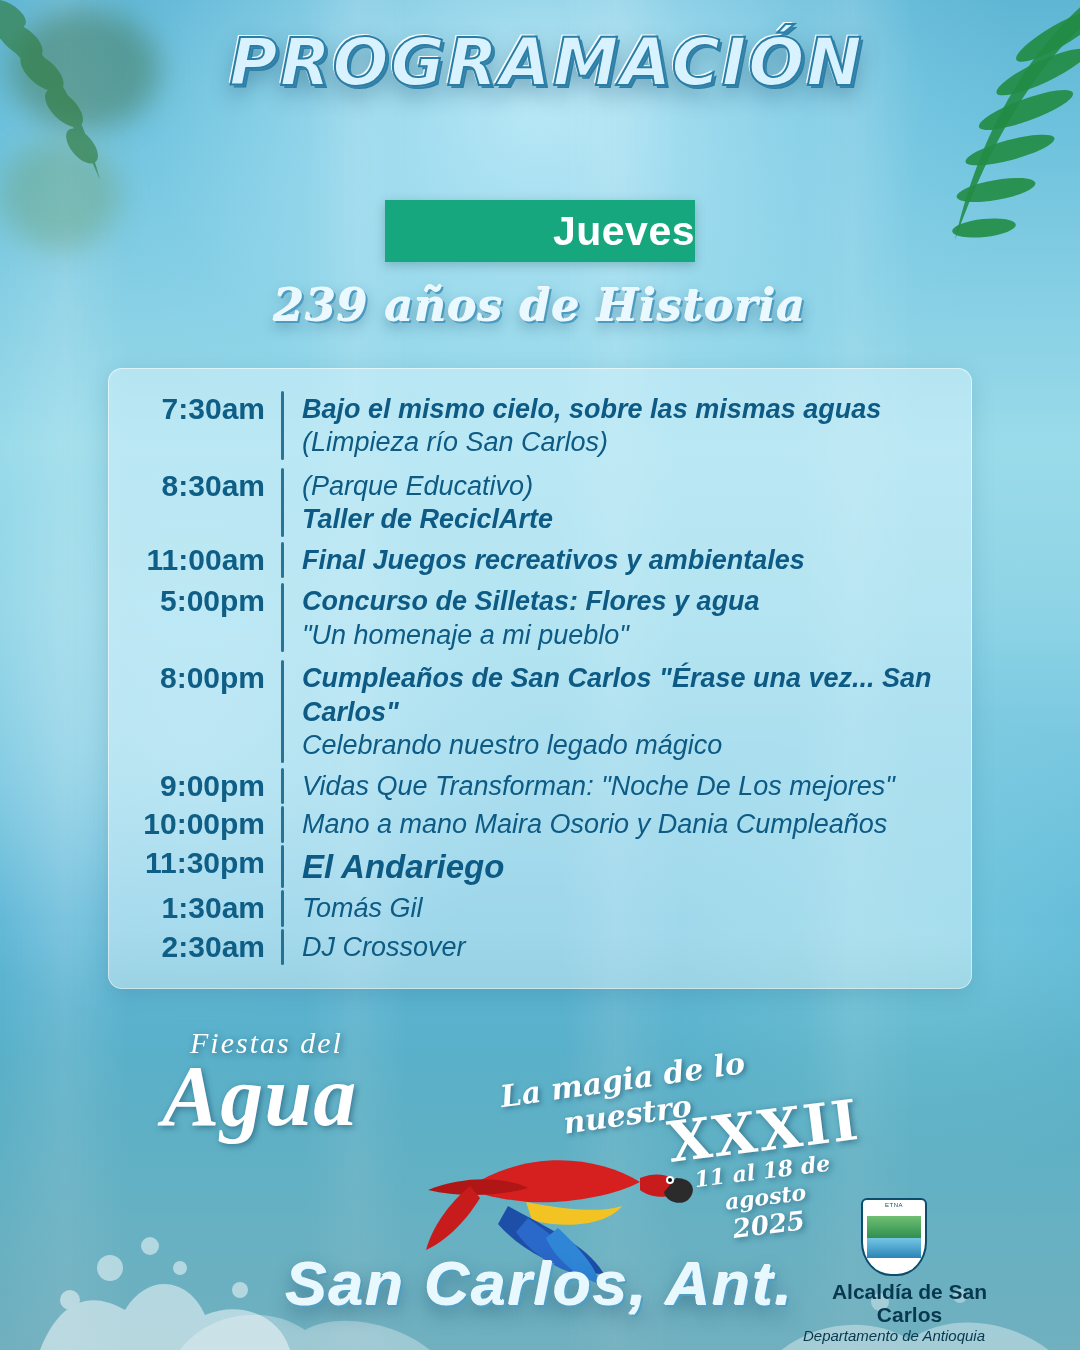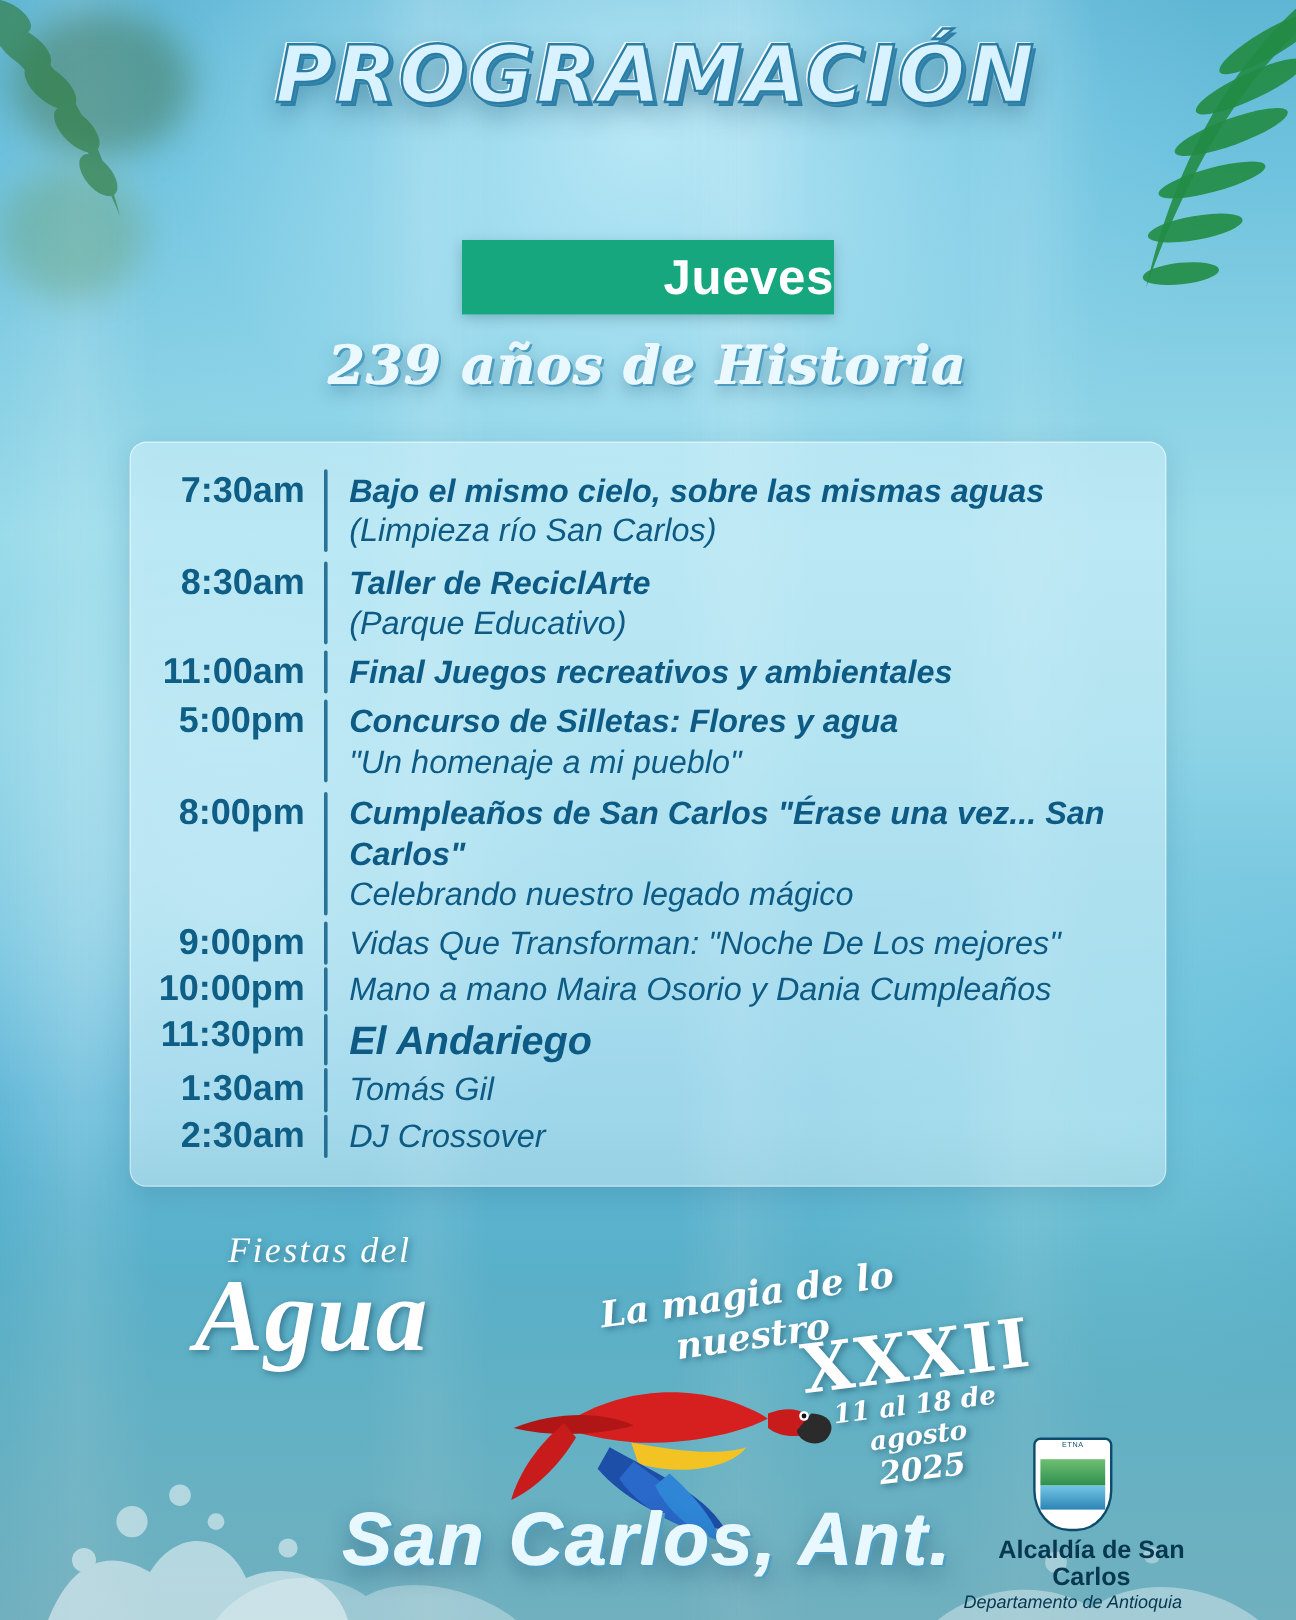--- a/index.html
+++ b/index.html
@@ -134,21 +134,21 @@
   
   .panel {
     position: absolute;
     top: 368px;
     left: 108px;
     width: 864px;
     border-radius: 14px;
     background: rgba(214,243,252,0.55);
     border: 1px solid rgba(255,255,255,0.55);
     box-shadow: 0 6px 22px rgba(30,90,120,.18);
-    padding: 18px 16px 22px 1px;
+    padding: 18px 16px 22px 12px;
     box-sizing: border-box;
   }
   .rows { display: block; }
   .row {
     display: flex;
     align-items: flex-start;
     padding: 4px 0;
   }
   .time {
     width: 160px;
@@ -379,22 +379,22 @@
           <div class="sep"></div>
           <div class="desc">
             <span class="line2 b">Bajo el mismo cielo, sobre las mismas aguas</span>
             <span class="line2">(Limpieza río San Carlos)</span>
           </div>
         </div>
         <div class="row">
           <div class="time">8:30am</div>
           <div class="sep"></div>
           <div class="desc">
+            <span class="line2">(Parque Educativo)</span>
             <span class="line2 b">Taller de ReciclArte</span>
-            <span class="line2">(Parque Educativo)</span>
           </div>
         </div>
         <div class="row tight">
           <div class="time">11:00am</div>
           <div class="sep"></div>
           <div class="desc">
             <span class="line2 b">Final Juegos recreativos y ambientales</span>
           </div>
         </div>
         <div class="row">

